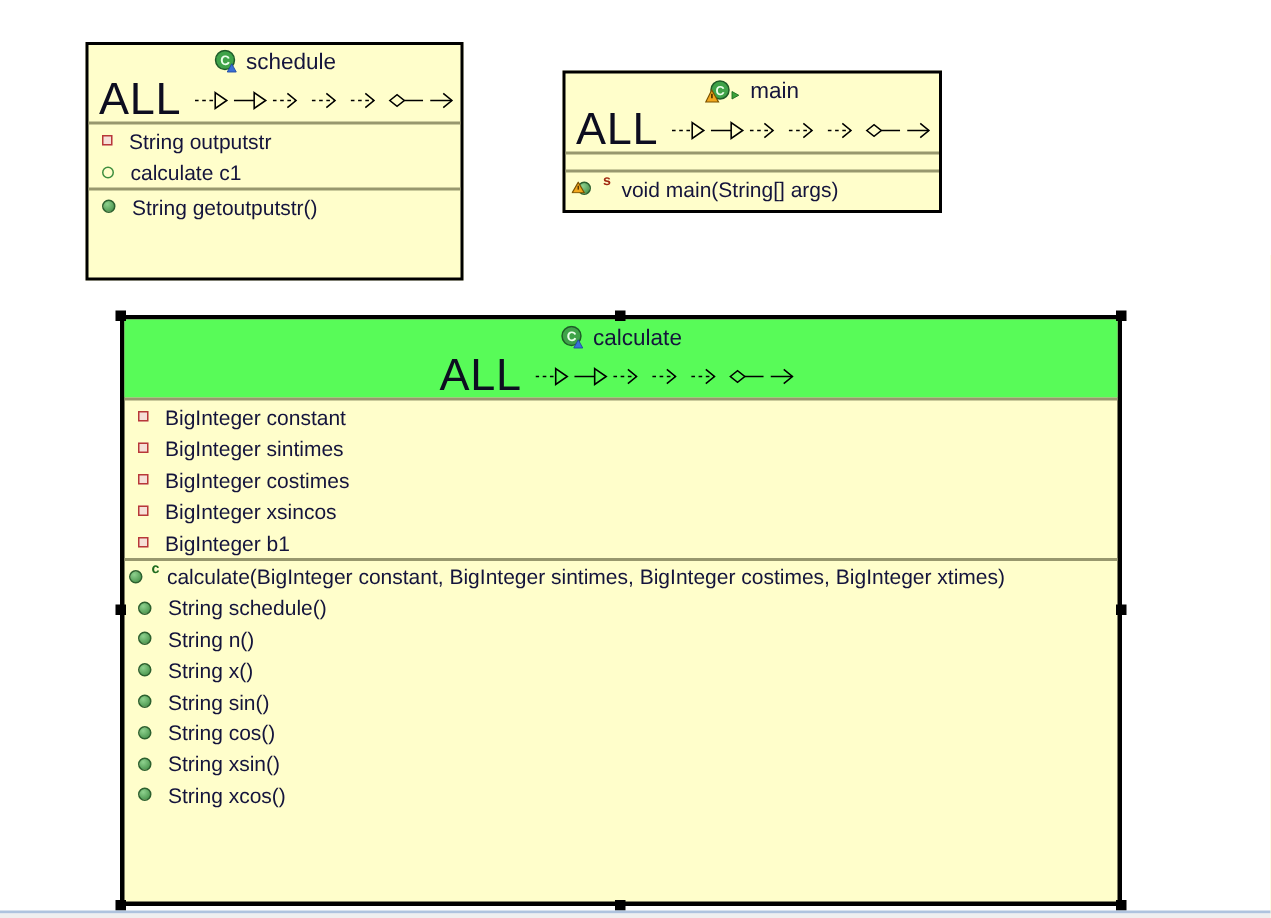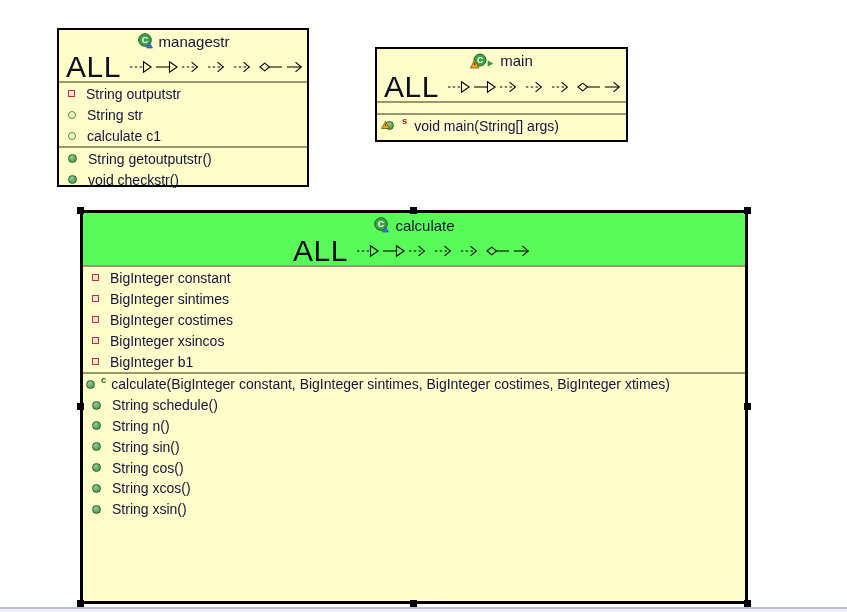--- a/index.html
+++ b/index.html
@@ -68,21 +68,21 @@
 
 <div class="uml-box" style="left:57px;top:28px;width:252px;height:159px;">
   <div class="title-row" style="height:22px;">
     <span class="micon">
       <svg width="16" height="16" viewBox="0 0 16 16">
         <circle cx="8" cy="7" r="6.3" fill="#3FA349" stroke="#1E5B28"></circle>
         <text x="8" y="10.2" font-size="9" fill="#EAFFEA" text-anchor="middle" font-weight="bold" font-family="Liberation Sans, sans-serif">C</text>
         <polygon points="12.5,9.5 15.5,15 9.5,15" fill="#3A6FD8" stroke="#1F4AA0" stroke-width="0.6"></polygon>
       </svg>
     </span>
-    <span>managestr</span>
+    <span>schedule</span>
   </div>
   <div class="all-row" style="height:29px;">
     <span class="all-label">ALL</span>
     <span class="micon">
       <svg width="178" height="20" viewBox="0 0 185 20" fill="none" stroke="#000" stroke-width="1.1">
         <line x1="0" y1="10" x2="14" y2="10" stroke-dasharray="2.5,2.5"></line>
           <polygon points="14,4.5 22,10 14,15.5"></polygon>
         <line x1="27" y1="10" x2="41" y2="10"></line>
           <polygon points="41,4.5 49,10 41,15.5"></polygon>
         <line x1="54" y1="10" x2="70" y2="10" stroke-dasharray="2.5,2.5"></line>
@@ -102,40 +102,28 @@
   <div class="member-row h21">
     <span class="micon">
         <span class="icon-sq"></span>
       </span>
     <span>String outputstr</span>
   </div>
   <div class="member-row h21">
     <span class="micon">
         <span class="icon-pkg"></span>
       </span>
-    <span>String str</span>
-  </div>
-  <div class="member-row h21">
-    <span class="micon">
-        <span class="icon-pkg"></span>
-      </span>
     <span>calculate c1</span>
   </div>
   <div class="sep"></div>
   <div class="member-row h21">
     <span class="micon">
         <span class="icon-ball"></span>
       </span>
     <span>String getoutputstr()</span>
-  </div>
-  <div class="member-row h21">
-    <span class="micon">
-        <span class="icon-ball"></span>
-      </span>
-    <span>void checkstr()</span>
   </div>
 </div>
 
 <div class="uml-box" style="left:375px;top:47px;width:253px;height:95px;">
   <div class="title-row" style="height:23px;">
     <span class="micon">
       <svg width="24" height="16" viewBox="0 0 24 16">
         <circle cx="10" cy="7" r="6" fill="#3FA349" stroke="#1E5B28"></circle>
         <text x="10" y="10" font-size="8.5" fill="#EAFFEA" text-anchor="middle" font-weight="bold" font-family="Liberation Sans, sans-serif">C</text>
         <polygon points="4.5,7 9,15 0.5,15" fill="#F2A71E" stroke="#7A5200" stroke-width="0.8"></polygon>
@@ -268,39 +256,45 @@
   <div class="member-row h208">
     <span class="micon">
         <span class="icon-ball"></span>
       </span>
     <span>String n()</span>
   </div>
   <div class="member-row h208">
     <span class="micon">
         <span class="icon-ball"></span>
       </span>
+    <span>String x()</span>
+  </div>
+  <div class="member-row h208">
+    <span class="micon">
+        <span class="icon-ball"></span>
+      </span>
     <span>String sin()</span>
   </div>
   <div class="member-row h208">
     <span class="micon">
         <span class="icon-ball"></span>
       </span>
     <span>String cos()</span>
   </div>
   <div class="member-row h208">
     <span class="micon">
         <span class="icon-ball"></span>
       </span>
+    <span>String xsin()</span>
+  </div>
+  <div class="member-row h208">
+    <span class="micon">
+        <span class="icon-ball"></span>
+      </span>
     <span>String xcos()</span>
-  </div>
-  <div class="member-row h208">
-    <span class="micon">
-        <span class="icon-ball"></span>
-      </span>
-    <span>String xsin()</span>
   </div>
 
   <span class="handle h-tl"></span>
   <span class="handle h-tm"></span>
   <span class="handle h-tr"></span>
   <span class="handle h-ml"></span>
   <span class="handle h-mr"></span>
   <span class="handle h-bl"></span>
   <span class="handle h-bm"></span>
   <span class="handle h-br"></span>

